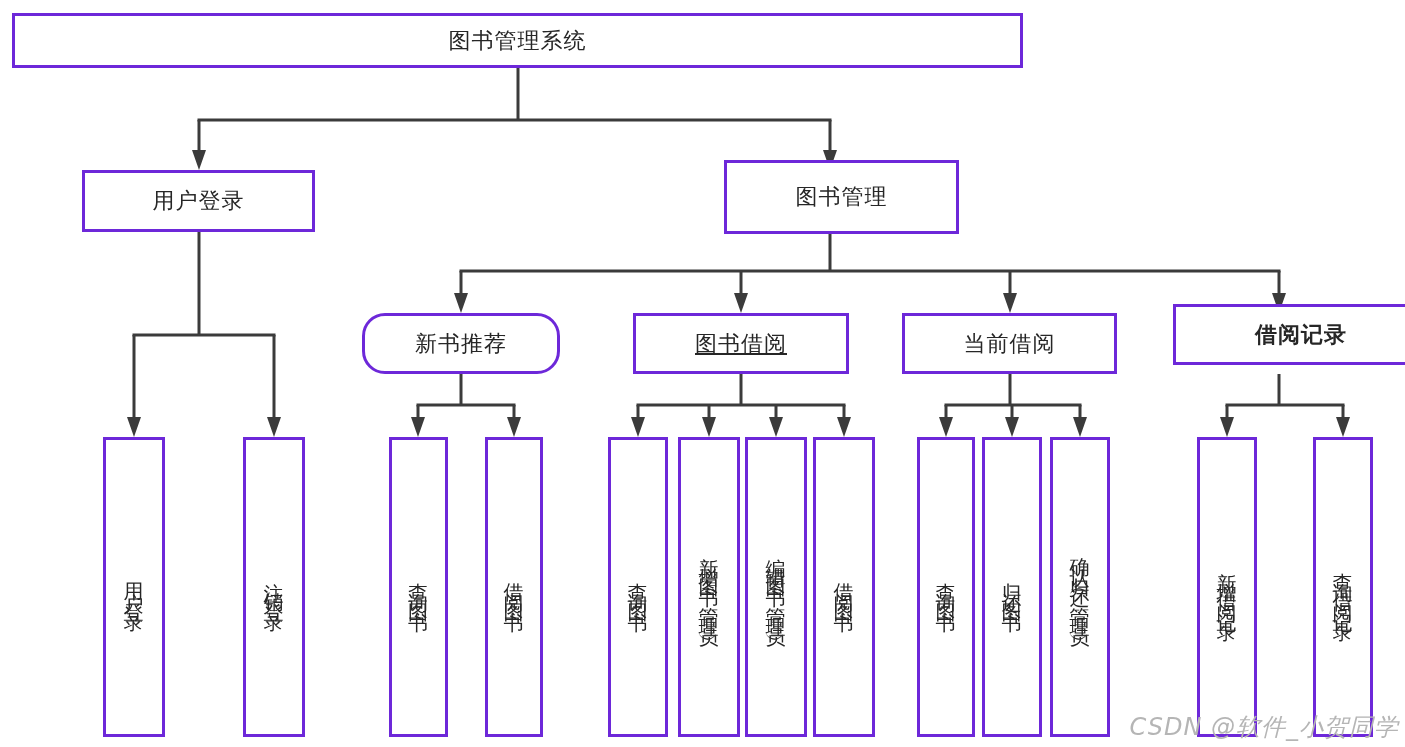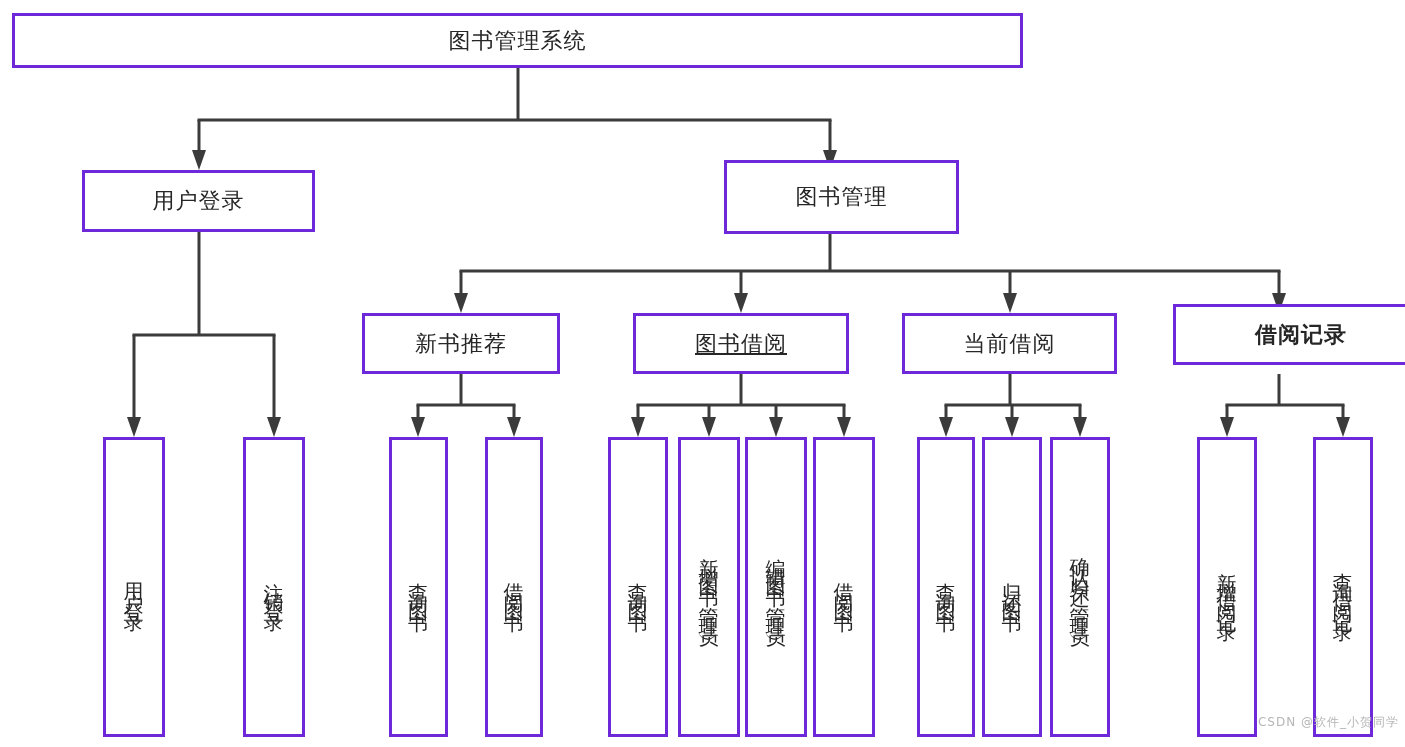--- a/index.html
+++ b/index.html
@@ -25,25 +25,26 @@
   .leaf{font-size:20px;}
   .leaf .vtext{
     writing-mode:vertical-rl;
     text-orientation:mixed;
     letter-spacing:10px;
     line-height:1;
     white-space:nowrap;
   }
   .watermark{
     position:absolute;
-    right:6px;bottom:16px;
-    font-size:12px;
+    right:6px;bottom:4px;
+    font-size:24px;
     color:#b5b5b5;
     letter-spacing:1px;
     z-index:5;
+    font-style:italic;
   }
 </style>
 </head>
 <body>
 
 <div class="stage">
 
   <svg class="connectors" viewBox="0 0 1405 747" xmlns="http://www.w3.org/2000/svg">
     <g stroke="#3b3b3b" stroke-width="3" fill="none">
 
@@ -113,21 +114,21 @@
     <span>图书管理系统</span>
   </div>
 
   <div class="box h-box" style="left:82px;top:170px;width:233px;height:62px;">
     <span>用户登录</span>
   </div>
   <div class="box h-box" style="left:712px;top:160px;width:235px;height:74px;margin-left:12px;">
     <span>图书管理</span>
   </div>
 
-  <div class="box h-box" style="left:362px;top:313px;width:198px;height:61px;">
+  <div class="box h-box" style="left:362px;top:313px;width:198px;height:61px;border-radius:23px;">
     <span>新书推荐</span>
   </div>
   <div class="box h-box" style="left:633px;top:313px;width:216px;height:61px;text-decoration:underline;">
     <span>图书借阅</span>
   </div>
   <div class="box h-box" style="left:902px;top:313px;width:215px;height:61px;text-align:center;">
     <span>当前借阅</span>
   </div>
   <div class="box h-box" style="left:1173px;top:304px;width:256px;height:61px;font-weight:bold;">
     <span>借阅记录</span>

